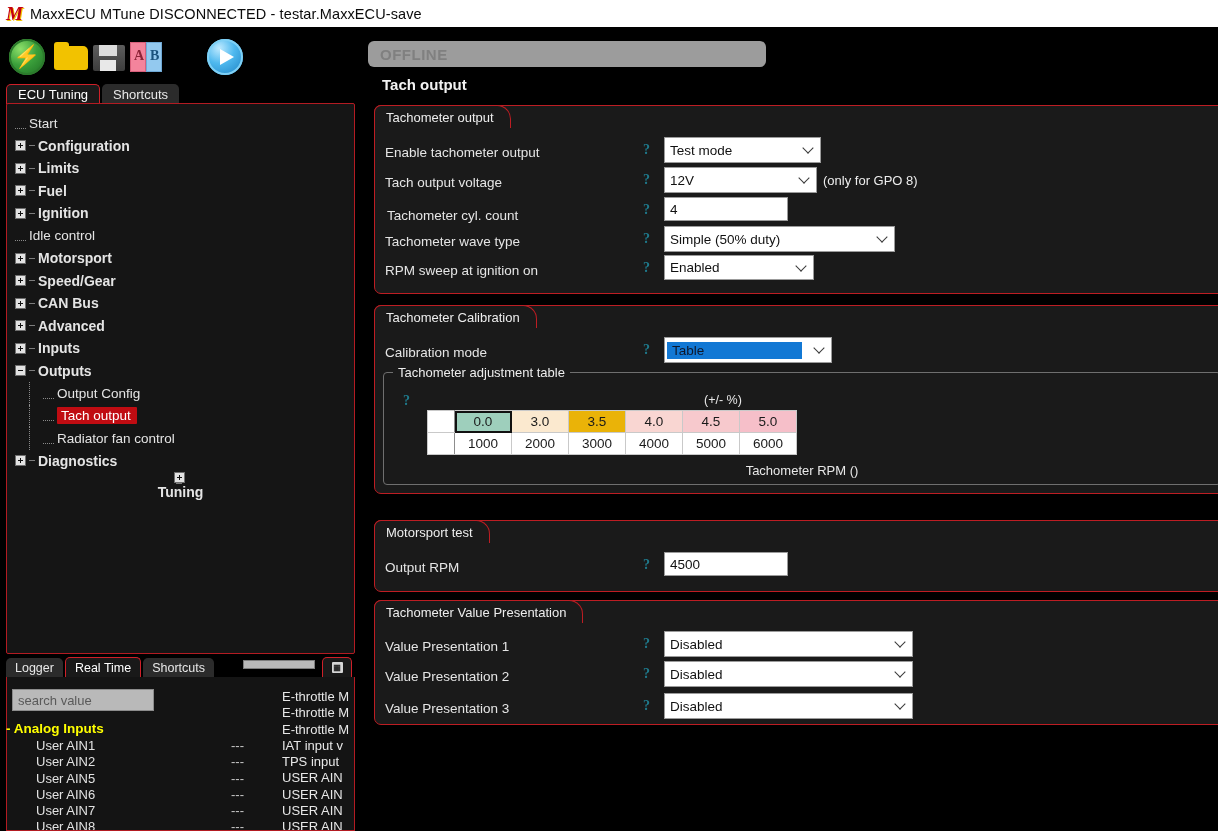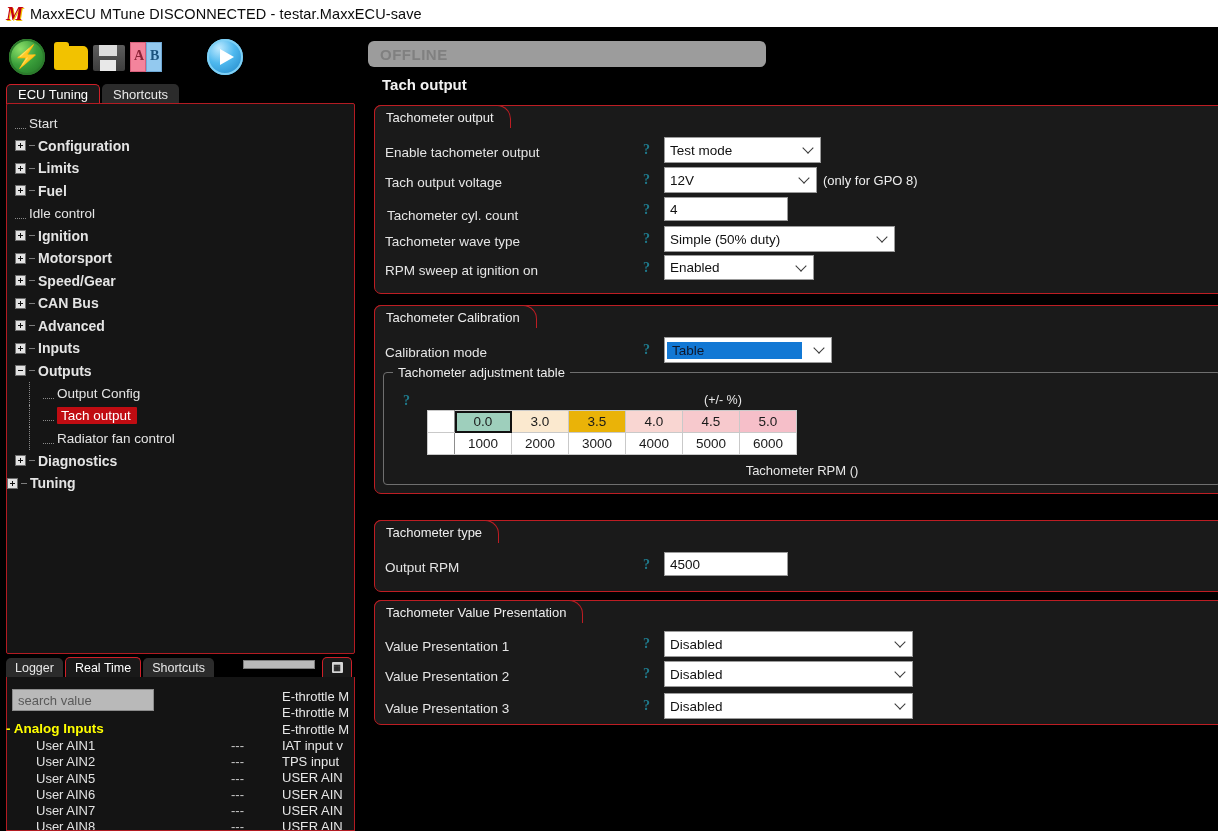--- a/index.html
+++ b/index.html
@@ -311,28 +311,28 @@
       <div class="tnode bold" style="padding-left: 8px;">
         <div class="expander plus"></div>
         <div class="dash"></div>
         <span class="label">Limits</span>
       </div>
       <div class="tnode bold" style="padding-left: 8px;">
         <div class="expander plus"></div>
         <div class="dash"></div>
         <span class="label">Fuel</span>
       </div>
+      <div class="tnode bold" style="padding-left: 8px;">
+        <div class="expander plus"></div>
+        <div class="dash"></div>
+        <span class="label">Ignition</span>
+      </div>
       <div class="tnode" style="padding-left: 8px;">
         <div class="dots"></div>
         <span class="label">Idle control</span>
-      </div>
-      <div class="tnode bold" style="padding-left: 8px;">
-        <div class="expander plus"></div>
-        <div class="dash"></div>
-        <span class="label">Ignition</span>
       </div>
       <div class="tnode bold" style="padding-left: 8px;">
         <div class="expander plus"></div>
         <div class="dash"></div>
         <span class="label">Motorsport</span>
       </div>
       <div class="tnode bold" style="padding-left: 8px;">
         <div class="expander plus"></div>
         <div class="dash"></div>
         <span class="label">Speed/Gear</span>
@@ -370,21 +370,21 @@
       <div class="tnode" style="padding-left: 36px;">
         <div class="vline"></div>
         <div class="dots"></div>
         <span class="label">Radiator fan control</span>
       </div>
       <div class="tnode bold" style="padding-left: 8px;">
         <div class="expander plus"></div>
         <div class="dash"></div>
         <span class="label">Diagnostics</span>
       </div>
-      <div class="tnode bold" style="padding-left: 0;">
+      <div class="tnode bold" style="padding-left: 0; flex-direction: column;">
         <div class="expander plus"></div>
         <div class="dash"></div>
         <span class="label">Tuning</span>
       </div>
     </div>
 
   <div class="section" style="left:374px; top:105px; width:853px; height:189px;">
     <div class="sec-tab">
       <span>Tachometer output</span>
     </div>
@@ -474,21 +474,21 @@
               <td>6000</td>
             </tr>
       </tbody>
         </table>
       <div class="tbl-caption" style="left:0; top:90px;">Tachometer RPM ()</div>
     </div>
   </div>
 
   <div class="section" style="left:374px; top:520px; width:853px; height:72px;">
     <div class="sec-tab">
-      <span>Tachometer type</span>
+      <span>Motorsport test</span>
     </div>
     <div class="row" style="left:10px; top:35px;">
       <span class="lbl">Output RPM</span>
     </div>
     <div class="qmark" style="left:268px; top:36px;">?</div>
     <div class="field" style="left:289px; top:31px; width:124px; height:24px;">
       <span class="fv">4500</span>
     </div>
   </div>
 

